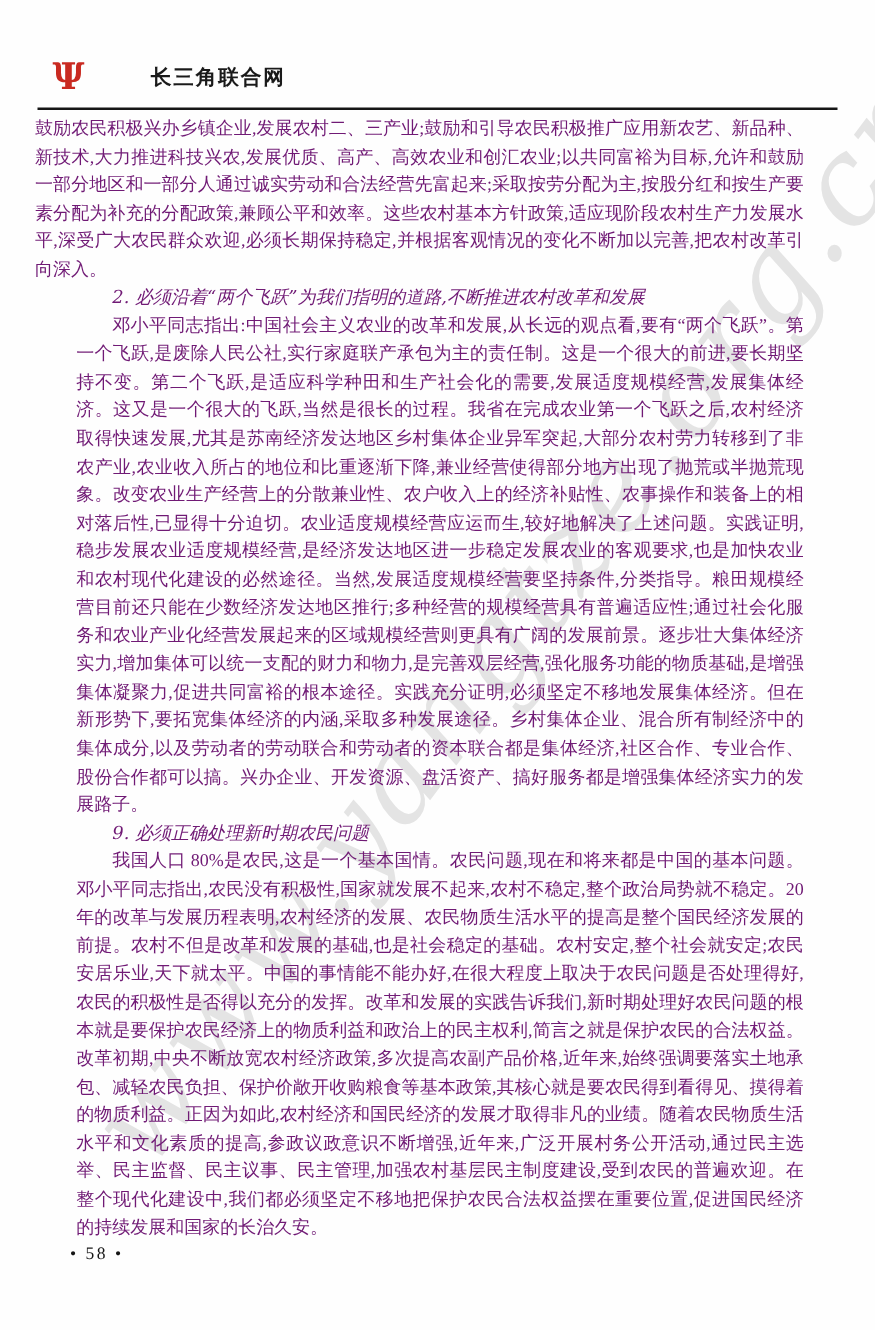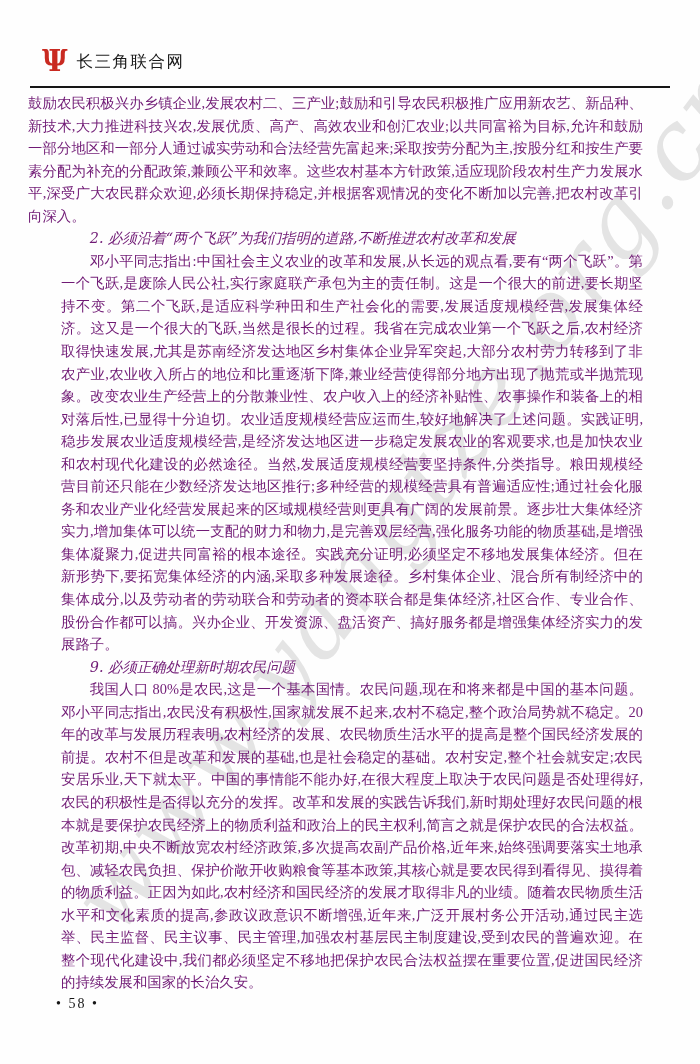--- a/index.html
+++ b/index.html
@@ -21,22 +21,23 @@
     display: flex; align-items: center; gap: 9px;
   }
   .logo-glyph {
     color: #c92a21;
     font-family: "DejaVu Serif", serif;
     font-size: 28px; font-weight: bold; line-height: 1;
     transform: scaleY(1.05);
   }
   .site-name {
     font-family: "Liberation Sans", sans-serif;
-    font-size: 16.5px; font-weight: normal; letter-spacing: 1.5px;
+    font-size: 16.5px; font-weight: bold; letter-spacing: 1.5px;
     color: #1a1a1a;
+    margin-left: 44px;
   }
   .header-rule {
     position: absolute; top: 86px; left: 30px; width: 640px;
     border: 0; border-top: 2px solid #161616; margin: 0;
   }
   
   .watermark {
     position: absolute; left: -90px; top: 495px; width: 920px;
     text-align: center;
     font-family: "DejaVu Serif", serif;

